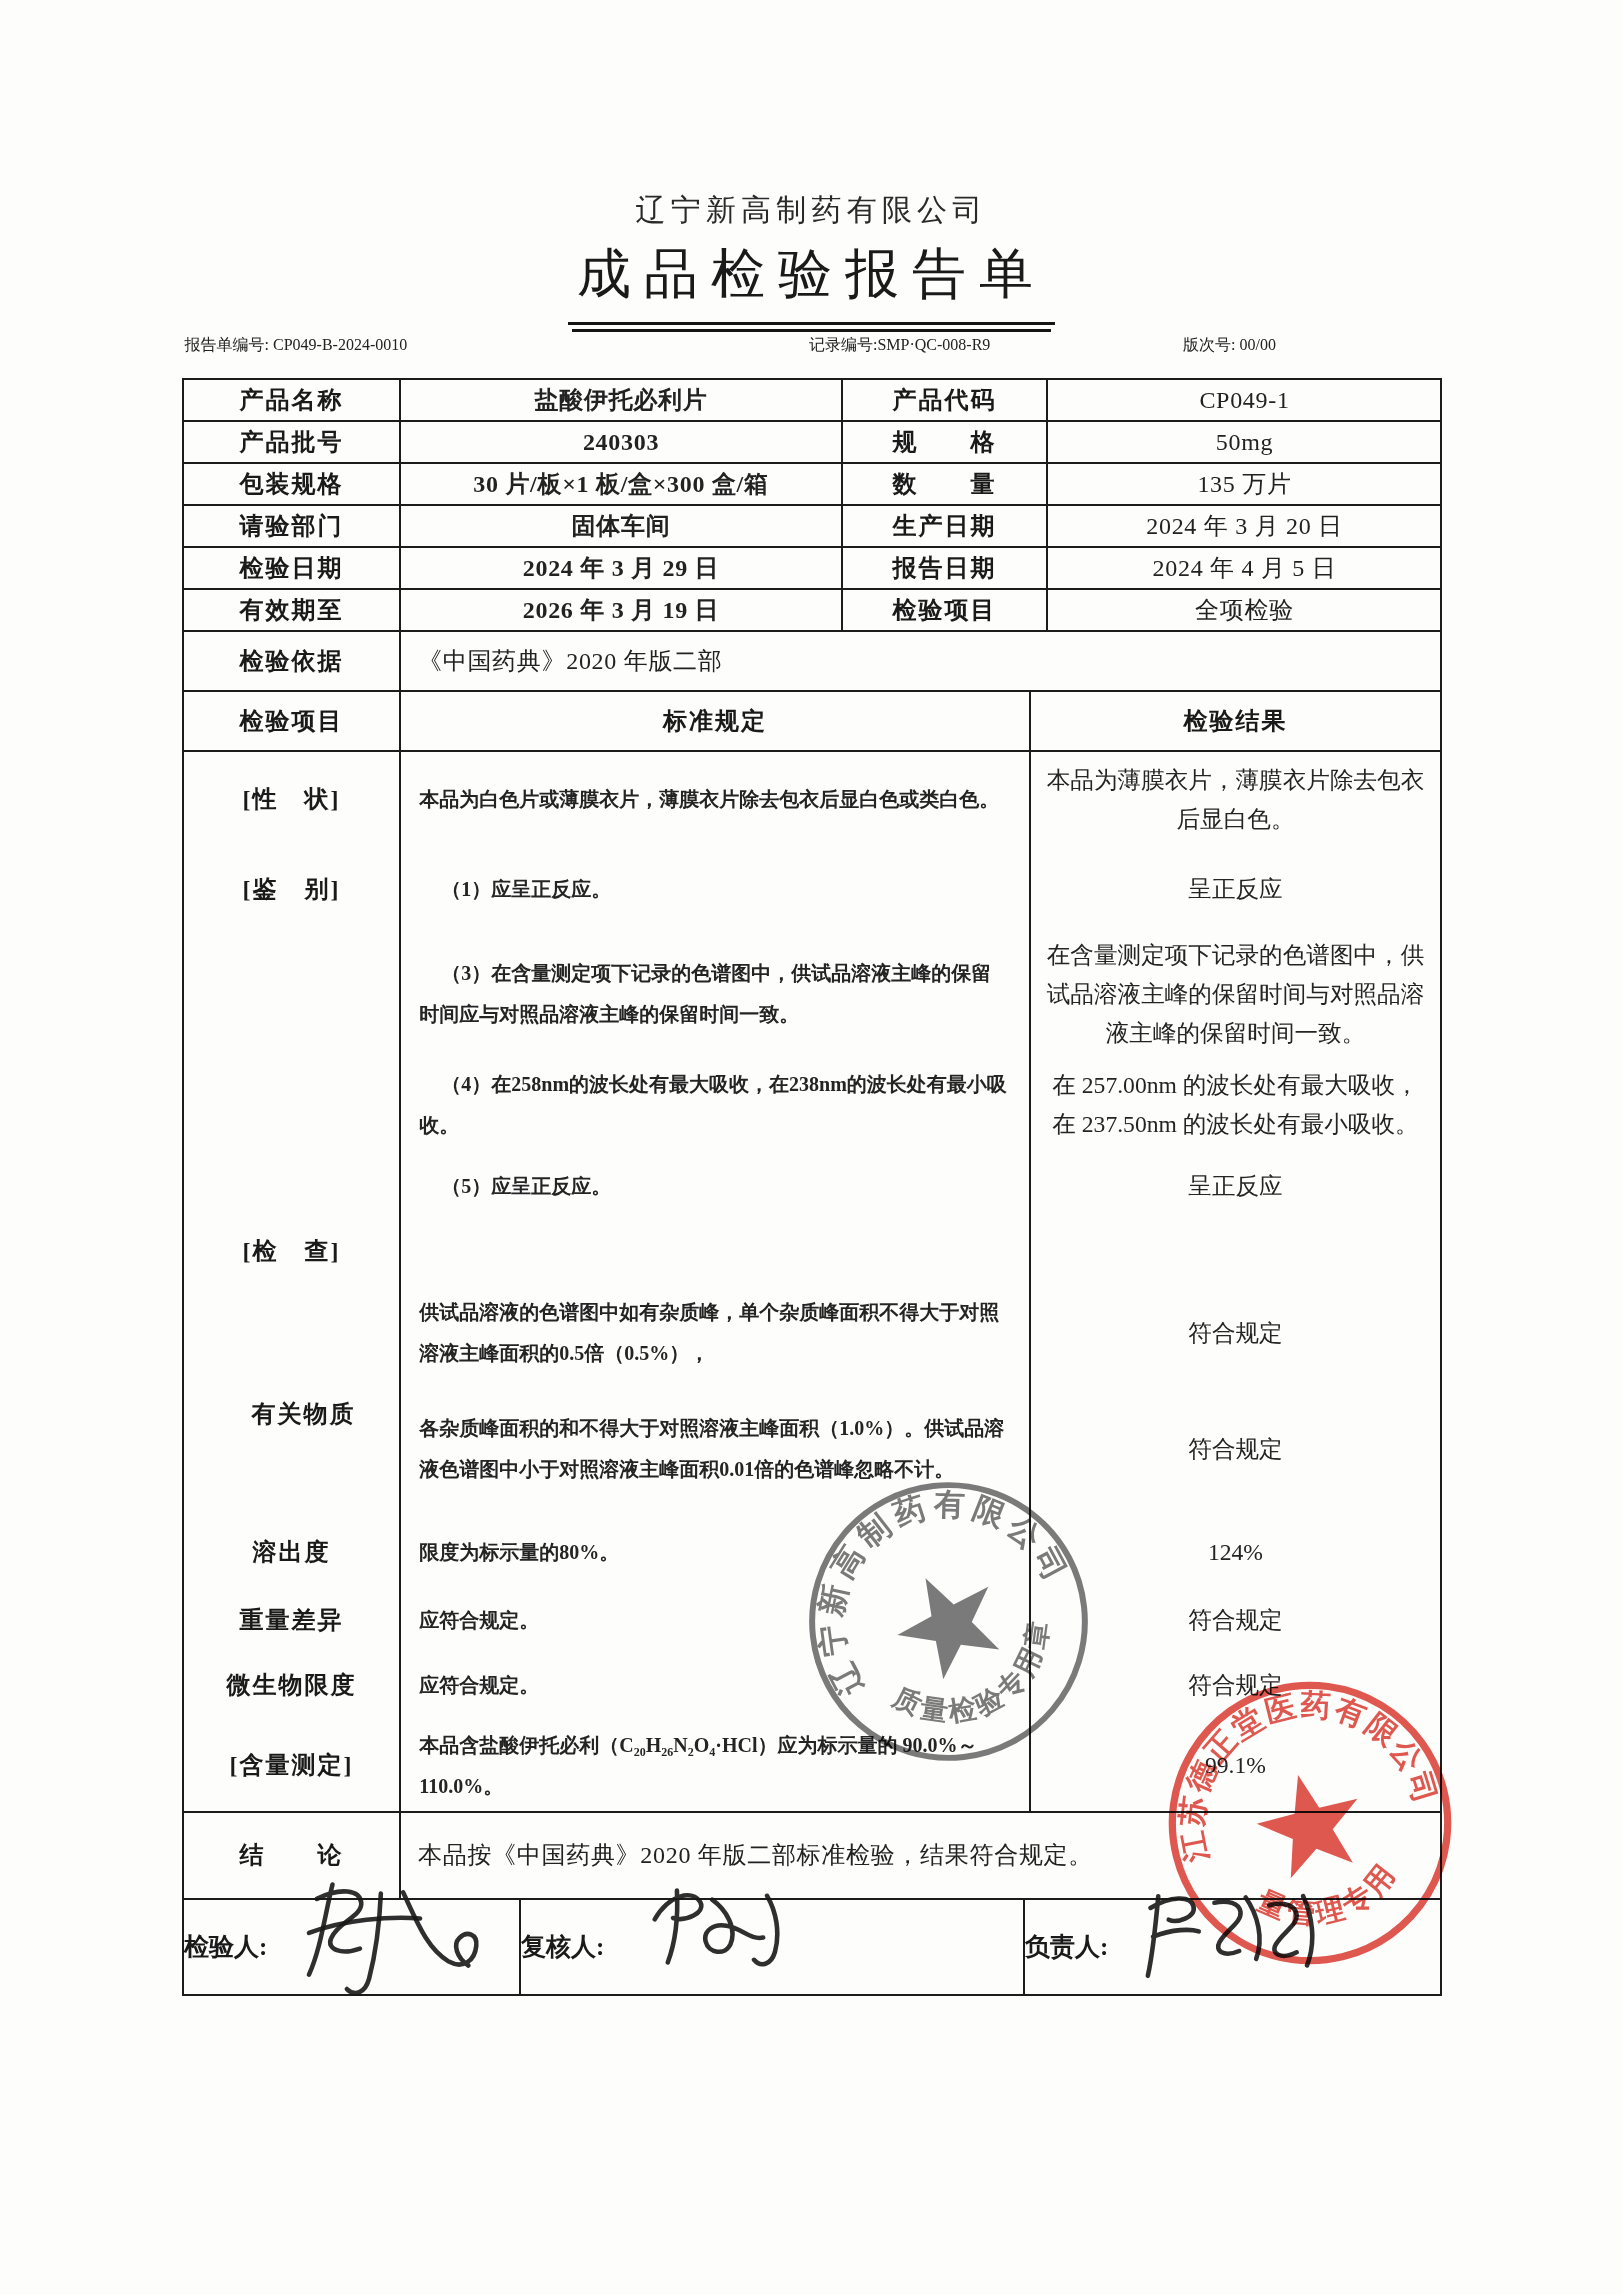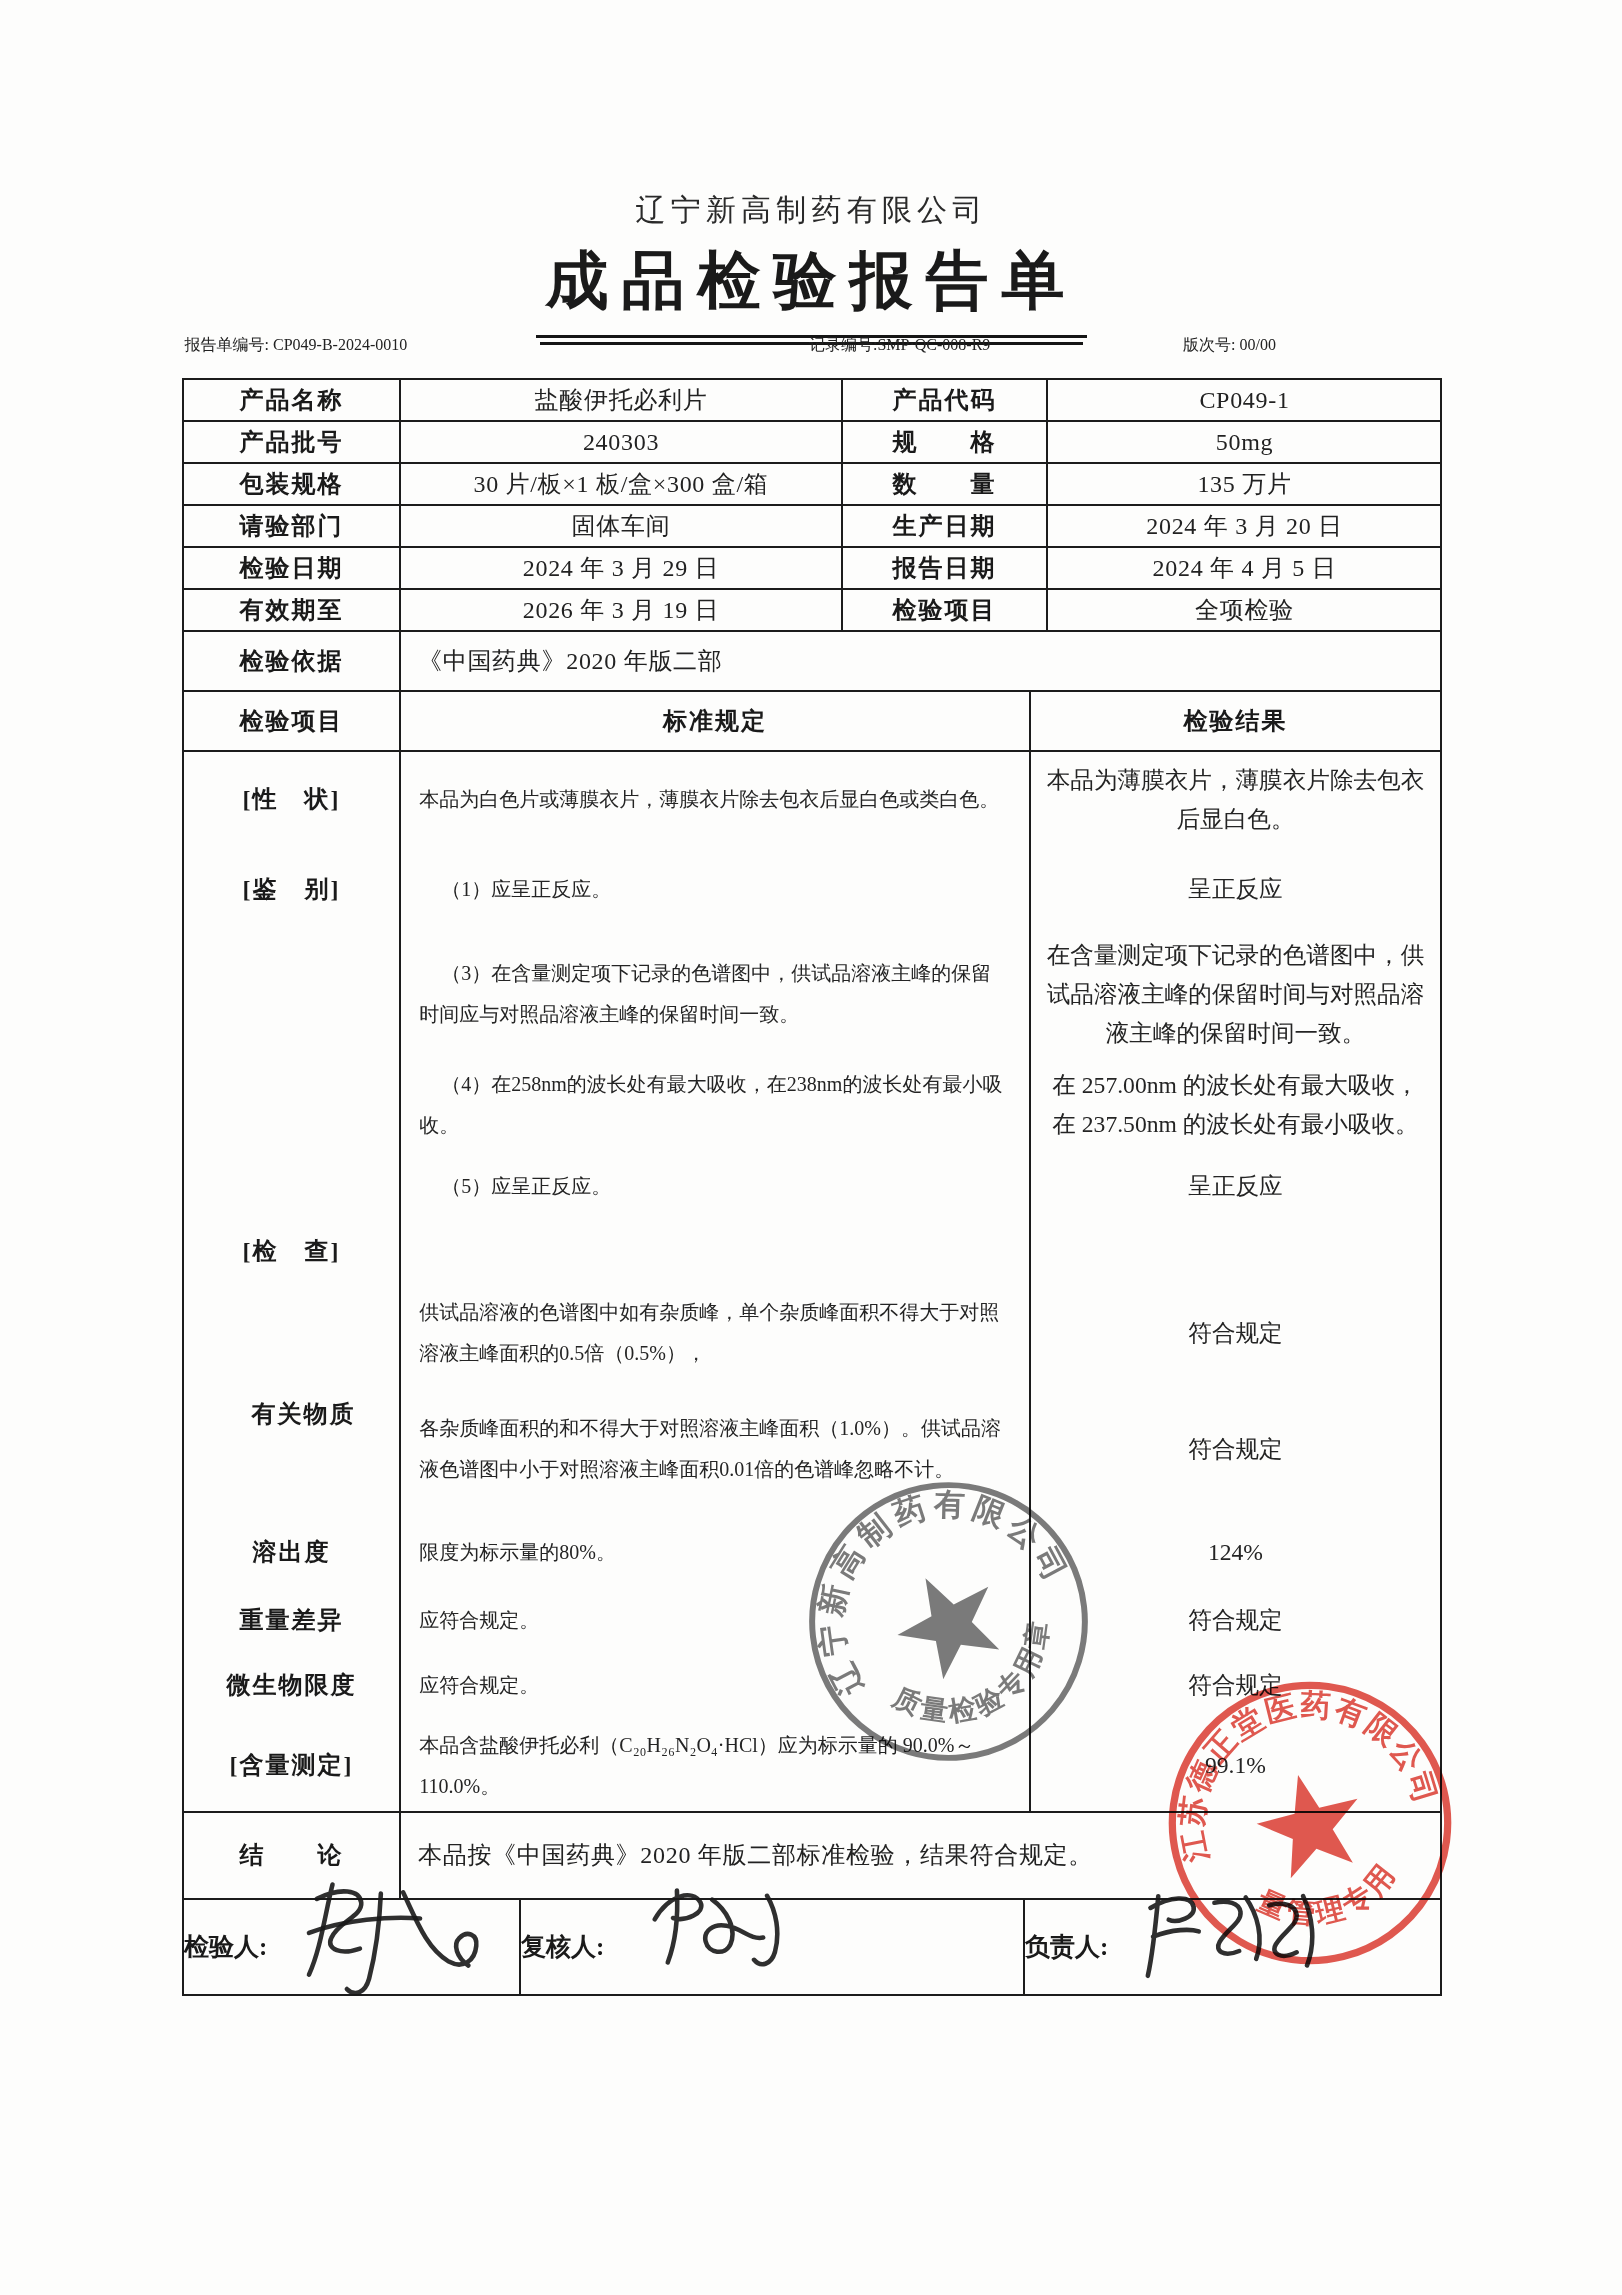--- a/index.html
+++ b/index.html
@@ -7,21 +7,21 @@
   .page {
     position:relative; width:1623px; height:2295px; background:#fdfdfc;
     font-family:"Liberation Serif","DejaVu Serif",serif; color:#1e1e1e; overflow:hidden;
   }
   .company {
     position:absolute; top:190px; left:0; width:100%; text-align:center;
     font-size:30px; letter-spacing:5.2px; color:#2a2a2a;
   }
   .title-wrap { position:absolute; top:238px; left:0; width:100%; text-align:center; }
   .doc-title {
-    display:inline-block; position:relative; font-size:63px; font-weight:bold;
+    display:inline-block; position:relative; font-size:54px; font-weight:normal;
     letter-spacing:13px; color:#1a1a1a; padding:0 9.2px 10.5px 9.2px;
     border-bottom:3.9px solid #151515;
   }
   .doc-title::after {
     content:""; position:absolute; left:3.9px; right:3.9px; bottom:-10.5px; height:3.3px; background:#151515;
   }
   .meta { position:absolute; top:335px; left:182px; width:1262px; height:33px; font-size:16px; color:#222; }
   .meta .m-left { position:absolute; left:2.6px; top:0; }
   .meta .m-rec  { position:absolute; left:627px; top:0; }
   .meta .m-ver  { position:absolute; left:1001px; top:0; }
@@ -34,21 +34,21 @@
   .row.spec      { grid-template-columns:217px 630px 409px; border-bottom:none; }
   .row.spec.last { border-bottom:2px solid #1c1c1c; }
   .row.concl     { grid-template-columns:217px 1039px; height:87px; }
   .row.sign      { grid-template-columns:337px 504px 416px; height:94px; border-bottom:none; }
 
   .rh0{height:95px}.rh1{height:85px}.rh2{height:124px}.rh3{height:98px}
   .rh4{height:65px}.rh5{height:65px}.rh6{height:98px}.rh7{height:134px}
   .rh8{height:72px}.rh9{height:65px}.rh10{height:65px}.rh11{height:95px}
 
   .c { display:flex; align-items:center; justify-content:center; font-size:24px; line-height:1.35; color:#222; }
-  .c.rb { border-right:2px solid #1c1c1c; }
+  .c.rb { border-right:2px solid #1c1c1c;font-weight:bold; }
   .c.lab { font-weight:bold; letter-spacing:2px; color:#1a1a1a; }
   .c.val { letter-spacing:0.7px; }
   .c.leftal { justify-content:flex-start; padding-left:17px; }
   .c.topal { align-items:flex-start; padding-top:15.7px;margin-left:24px; }
 
   .std { display:block; width:100%; padding:6.5px 18.3px; font-size:20px; line-height:41px; text-align:left; color:#242424; }
   .std.indent { text-indent:1.1em; }
   .resbox { width:100%; text-align:center; font-size:23.6px; line-height:39px; padding:2.6px 13px; color:#242424; }
 
   .sig-cell { position:relative; display:flex; align-items:center; font-size:25px; font-weight:bold; color:#1a1a1a; }

